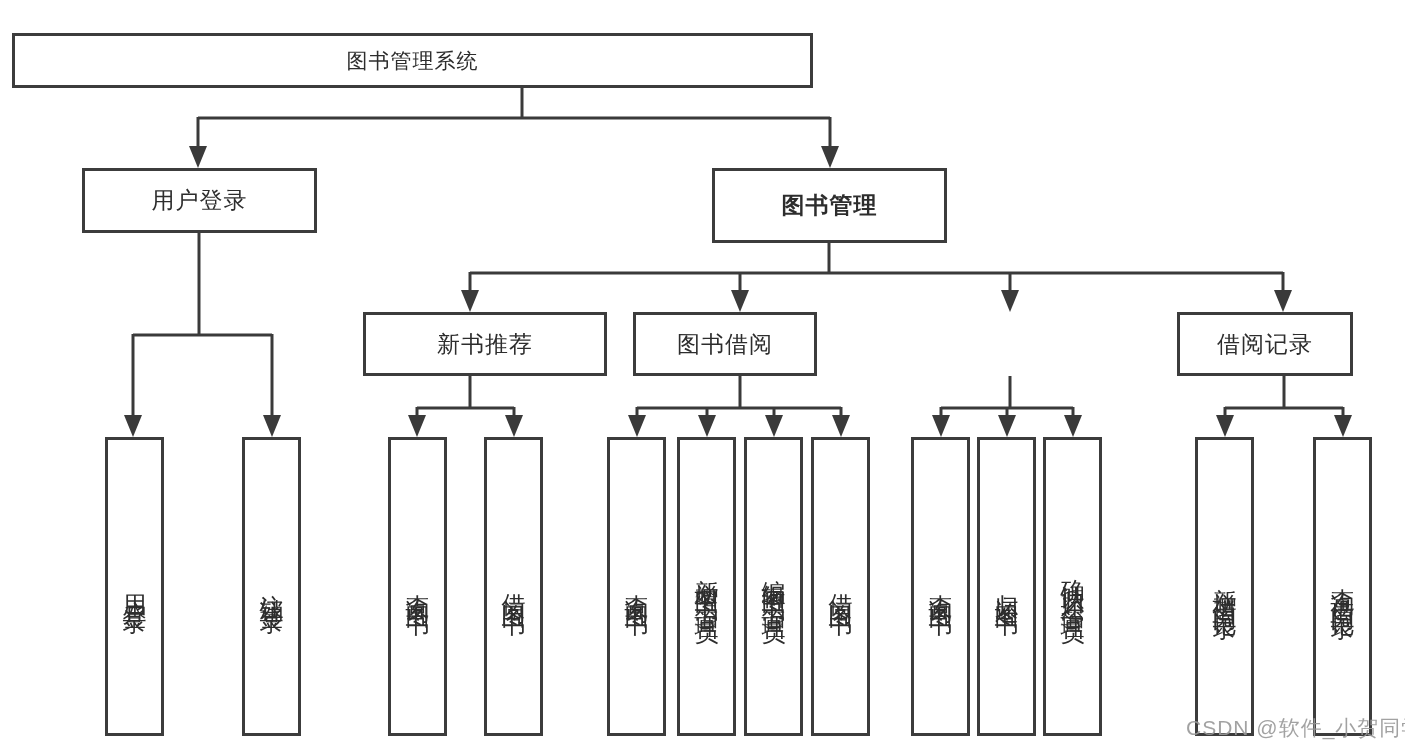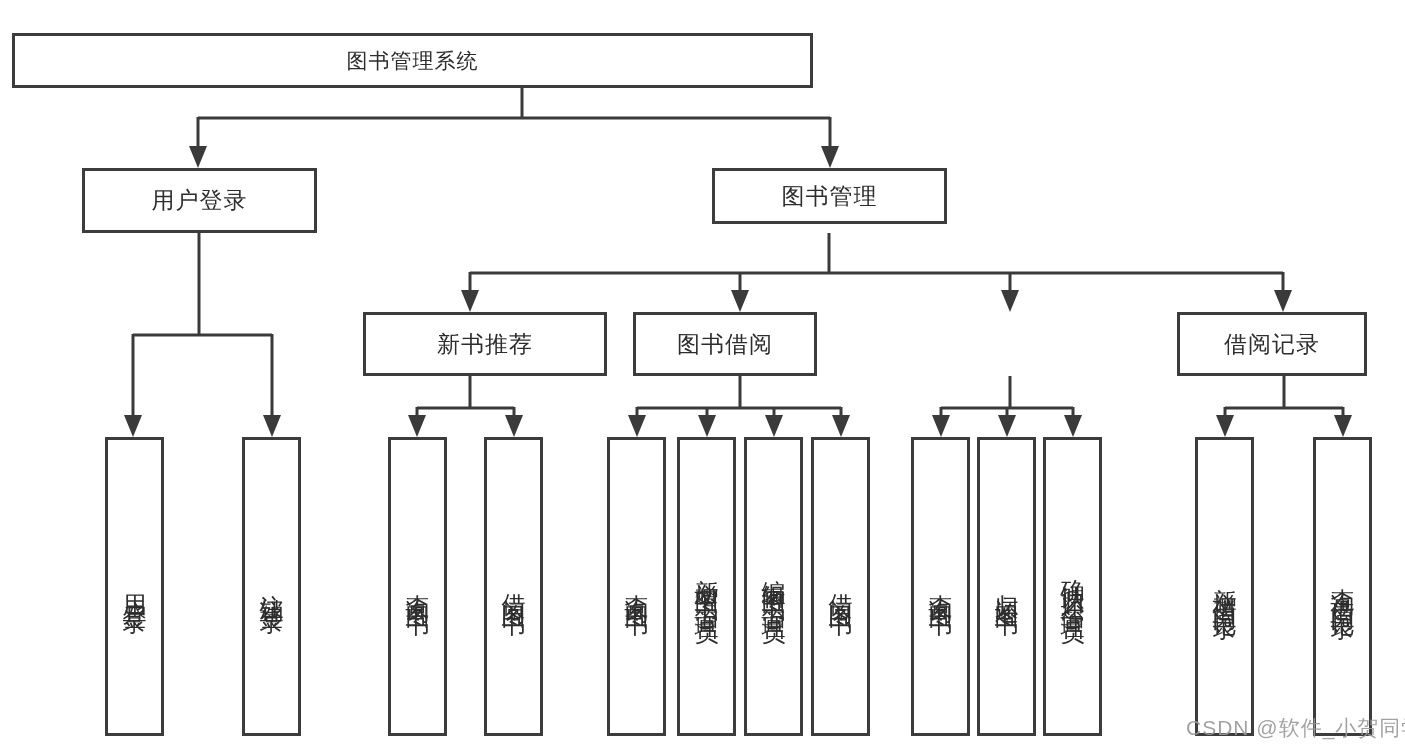--- a/index.html
+++ b/index.html
@@ -136,25 +136,25 @@
       <path d="M1225 407 V419" fill="none"></path>
       <path d="M1343 407 V419" fill="none"></path>
       <polygon points="1216,415 1234,415 1225,437" stroke="none"></polygon>
       <polygon points="1334,415 1352,415 1343,437" stroke="none"></polygon>
     </g>
   </svg>
 
   <div class="node root" style="left:12px; top:13px; width:801px; height:55px;margin-top:20px;">图书管理系统</div>
 
   <div class="node" style="left:82px; top:168px; width:235px; height:65px;">用户登录</div>
-  <div class="node" style="left:712px; top:168px; width:235px; height:56px;">图书管理</div>
+  <div class="node" style="left:712px; top:168px; width:235px; height:75px;font-weight:bold;">图书管理</div>
 
   <div class="node" style="left:363px; top:312px; width:244px; height:64px;">新书推荐</div>
   <div class="node" style="left:633px; top:312px; width:184px; height:64px;">图书借阅</div>
-  <div class="node" style="left:1177px; top:312px; width:190px; height:64px;">借阅记录</div>
+  <div class="node" style="left:1177px; top:312px; width:176px; height:64px;">借阅记录</div>
 
   <div class="leaf" style="left:105px; top:437px; width:59px; height:299px;">
     <span>用户登录</span>
   </div>
   <div class="leaf" style="left:242px; top:437px; width:59px; height:299px;">
     <span>注销登录</span>
   </div>
 
   <div class="leaf" style="left:388px; top:437px; width:59px; height:299px;">
     <span>查询图书</span>

